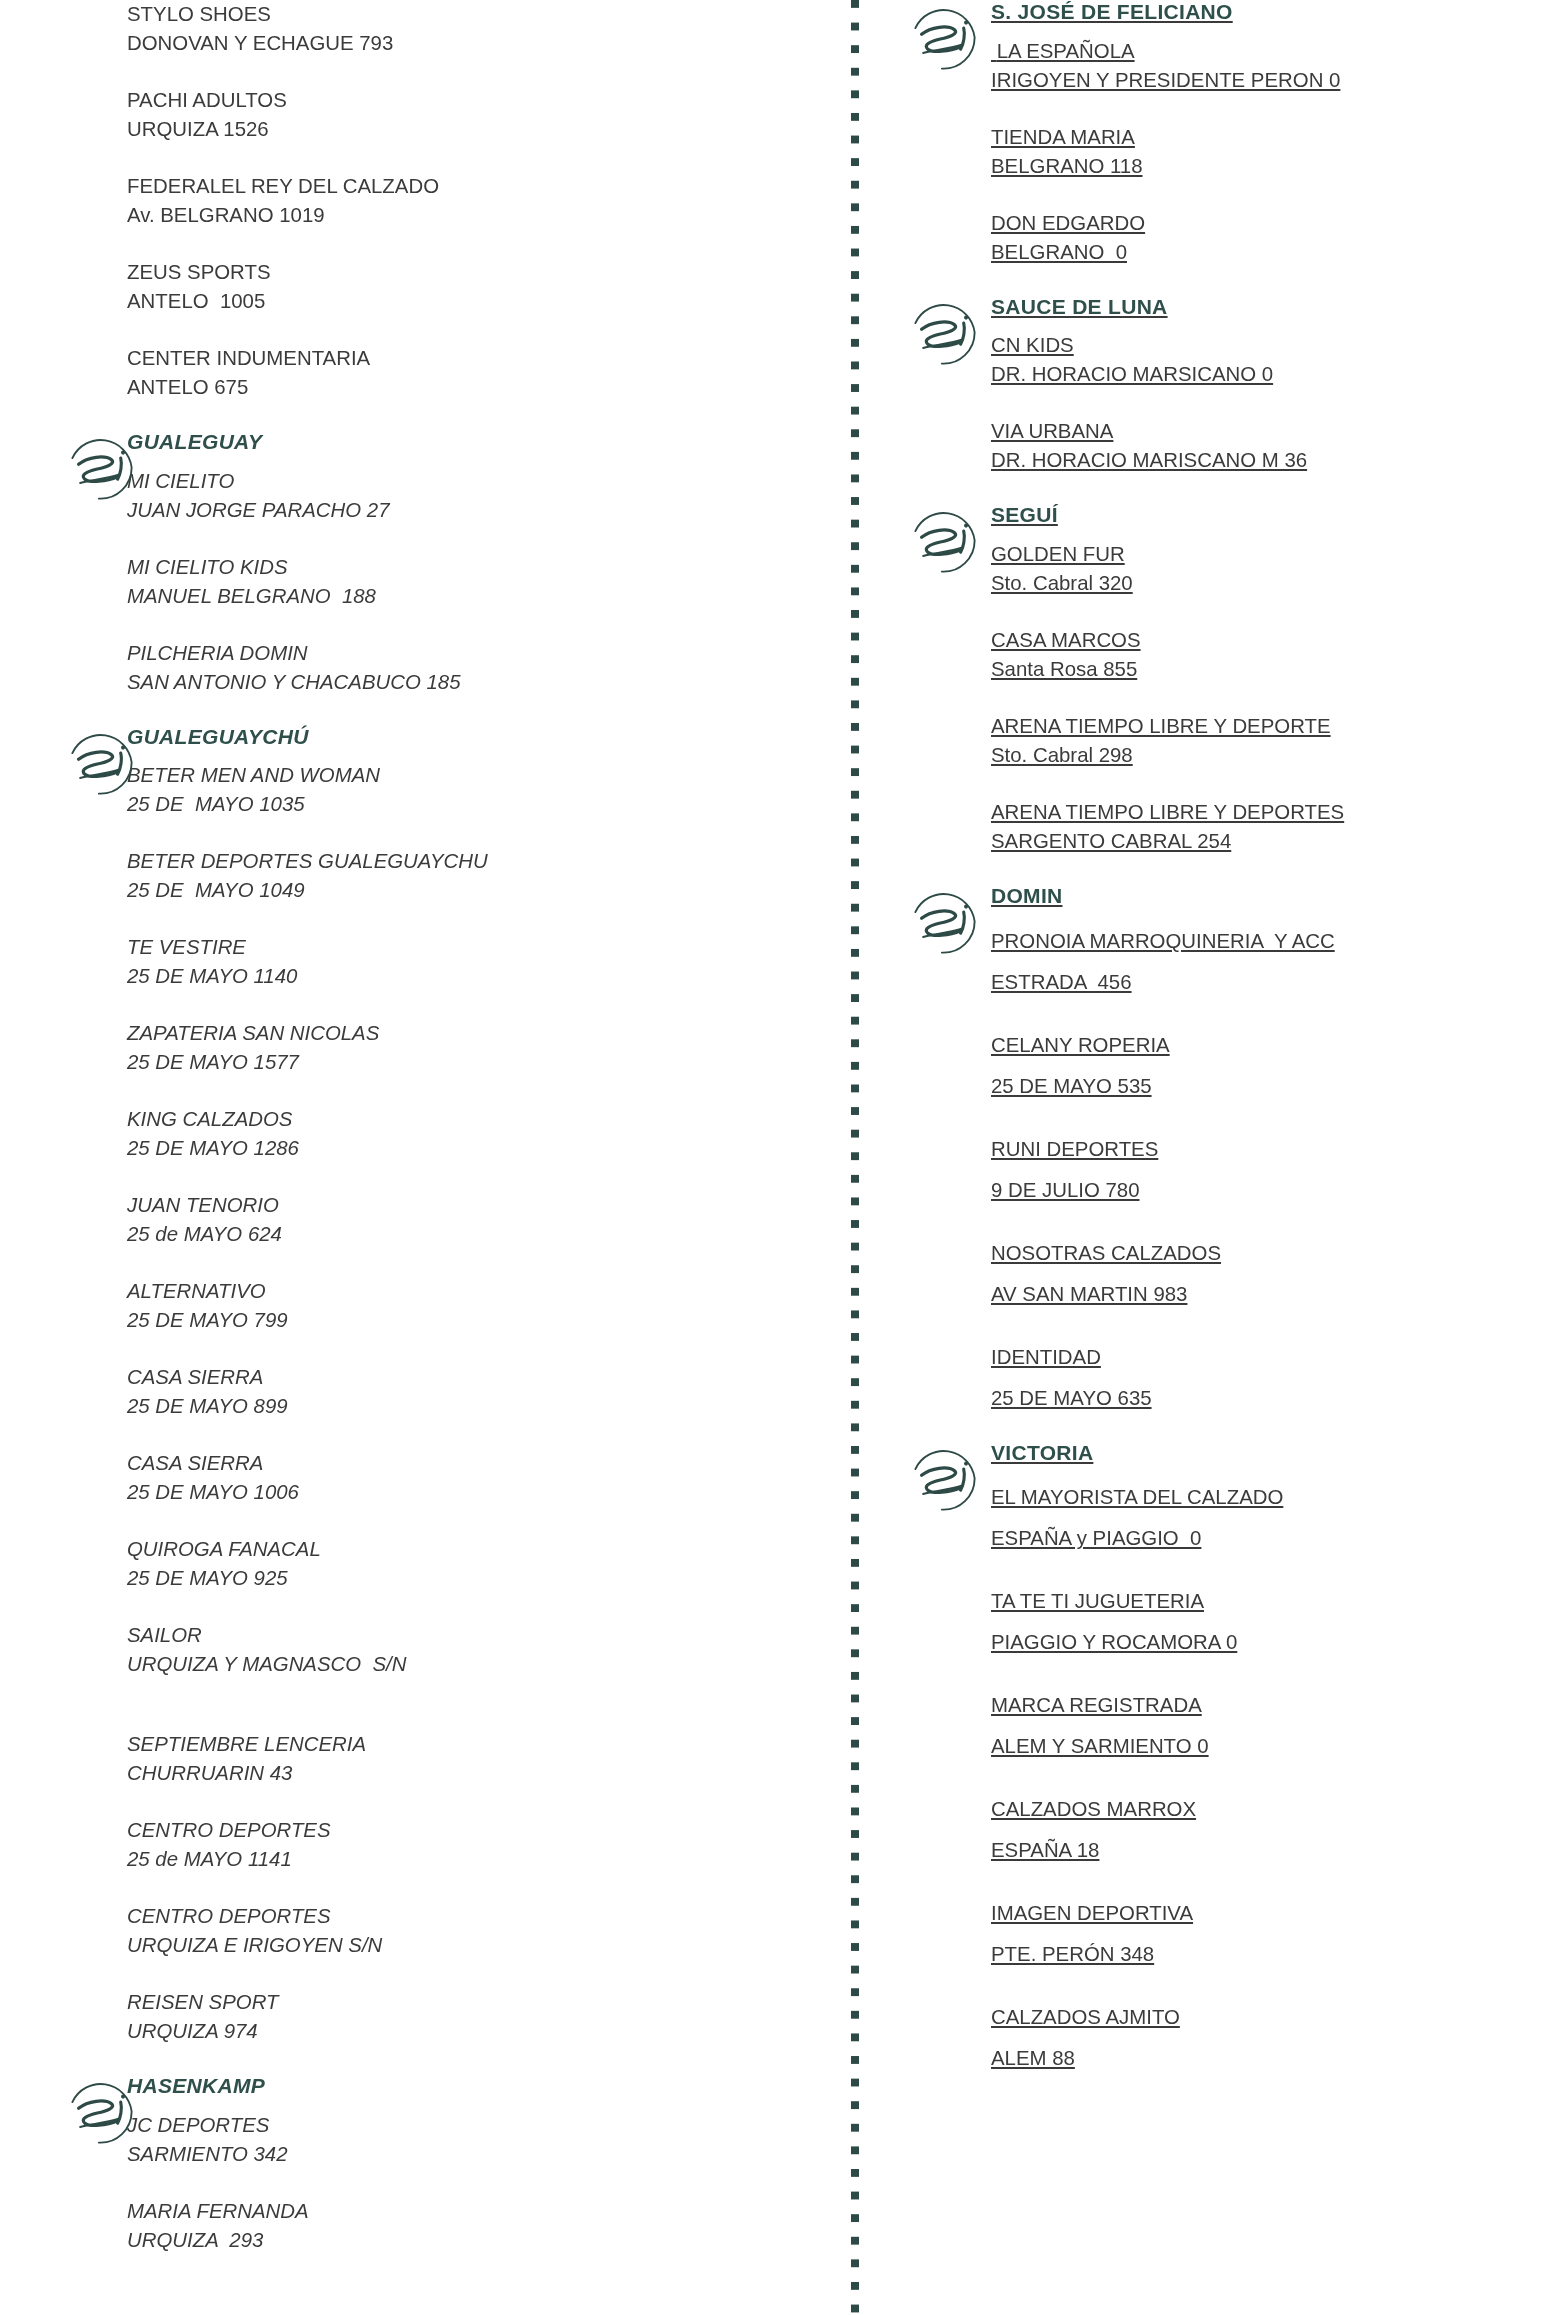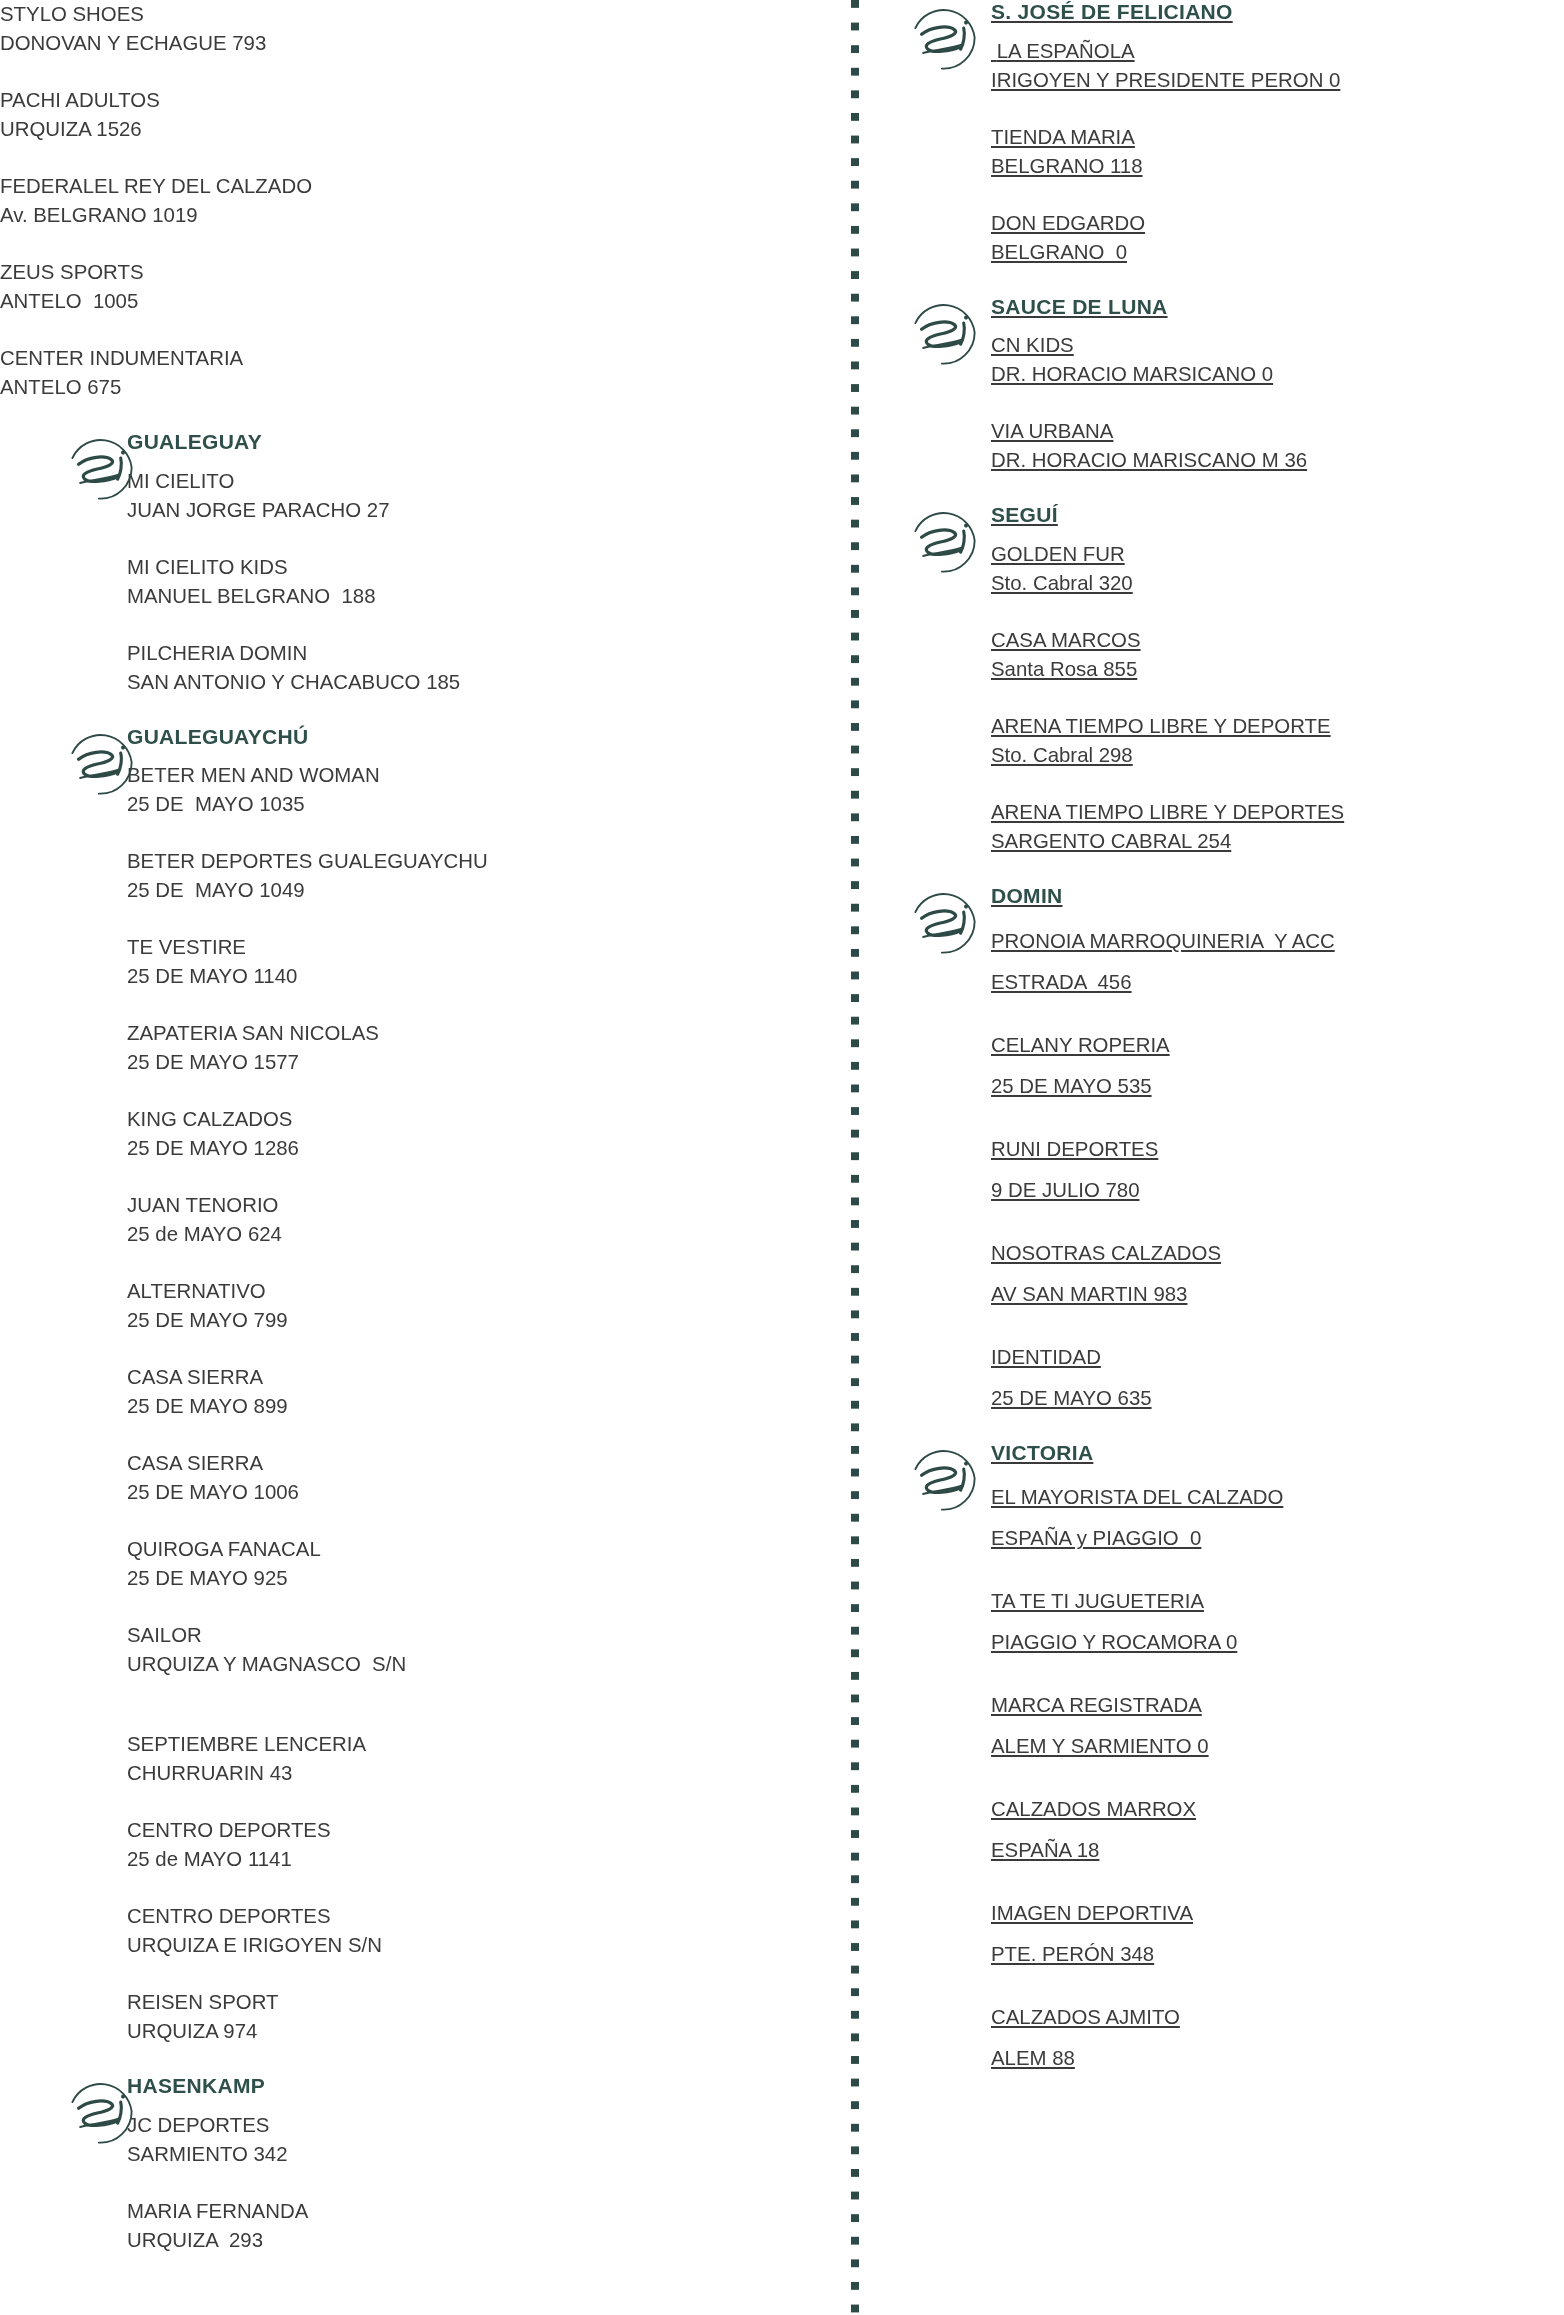--- a/index.html
+++ b/index.html
@@ -71,38 +71,38 @@
   .entry .name,
   .entry .addr {
     font-size: 20.4px;
     line-height: 29px;
     color: #3b3b3b;
     white-space: pre-wrap;
     margin: 0;
   }
 
   
-  .col-left .section      { padding-left: 127px; }
+  .col-left .section      { padding-left: 127px; font-style: italic; }
   .col-left .logo         { left: 63px; }
   .col-left .city         { margin-left: 0; }
 
   
   .col-right .section     { padding-left: 140px; }
   .col-right .logo        { left: 55px; }
 
   
   .entry.loose .name,
   .entry.loose .addr { line-height: 41px; }
   .entry.loose { margin-bottom: 22px; }
 
   
   .section > .entry:first-of-type { margin-top: 0; }
 
   
-  .orphan { }
+  .orphan { padding-left: 127px; }
 </style>
 </head>
 <body>
 
 <div class="page">
 
   <div class="columns">
     <div class="col col-left" id="left-col">
         <div class="orphan">
           <div class="entry">

